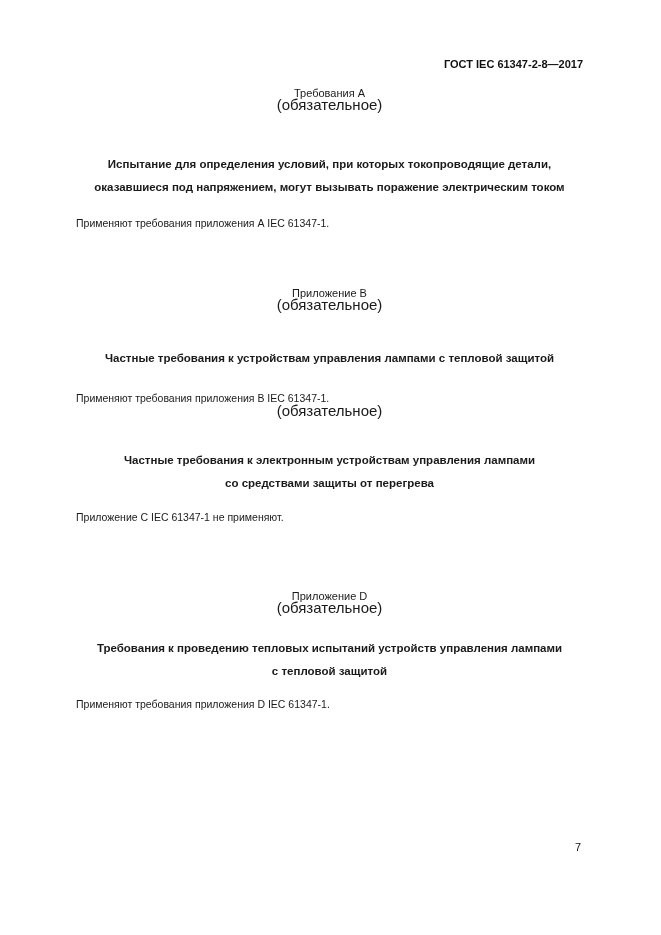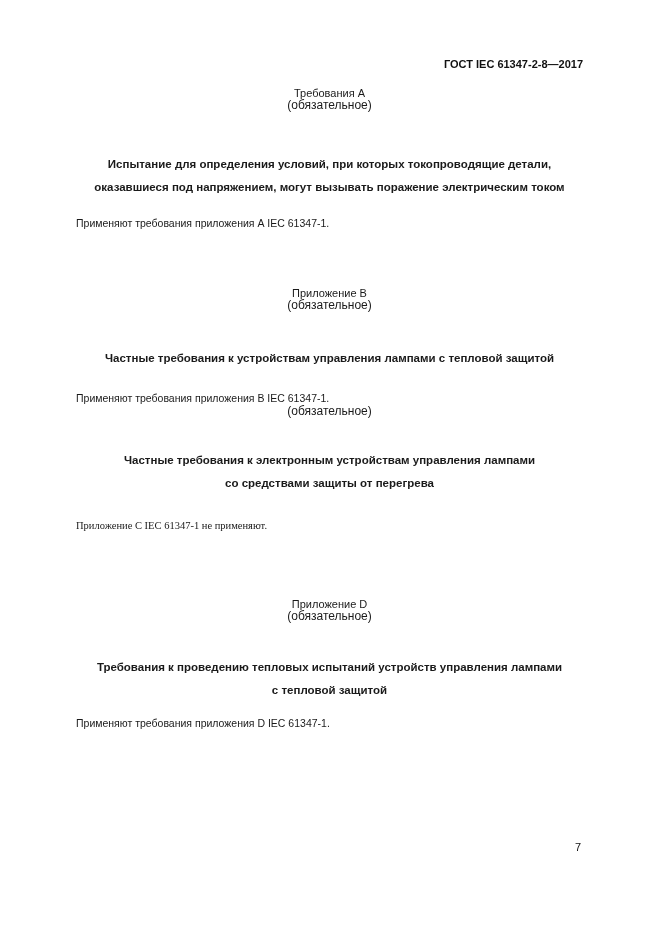--- a/index.html
+++ b/index.html
@@ -27,21 +27,21 @@
   }
   .appendix {
     text-align: center;
   }
   .app-label {
     margin-top: 16px;
     font-size: 11px;
     line-height: 12px;
   }
   .app-sub {
-    font-size: 12px;
+    font-size: 15px;
     line-height: 12px;
   }
   .app-title {
     margin: 42px 0 0 0;
     font-size: 11.5px;
     font-weight: bold;
     line-height: 23px;
     white-space: pre-line;
     text-align: center;
   }
@@ -50,23 +50,23 @@
     font-size: 10.5px;
     line-height: 13px;
     text-align: left;
   }
   
   .sec-b .app-label { margin-top: 57px; }
   .sec-b .app-title { margin-top: 36px; }
   .sec-b .app-body  { margin-top: 22px; }
   .sec-c .app-label { margin-top: 62px; }
   .sec-c .app-title { margin-top: 32px; }
-  .sec-c .app-body  { margin-top: 24px; font-family: Liberation Serif, serif; }
+  .sec-c .app-body  { margin-top: 16px; }
   .sec-d .app-label { margin-top: 66px; }
-  .sec-d .app-title { margin-top: 34px; }
+  .sec-d .app-title { margin-top: 23px; }
   .sec-d .app-body  { margin-top: 15px; }
   .page-number {
     position: absolute;
     right: 80px;
     bottom: 82px;
     font-size: 11px;
     color: #111;
   }
 </style>
 </head>

